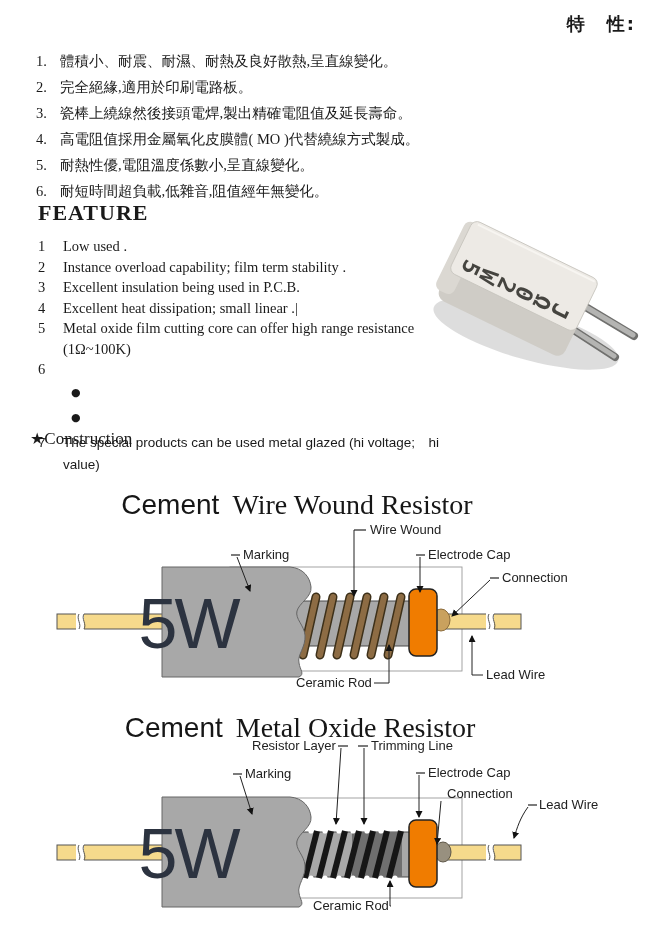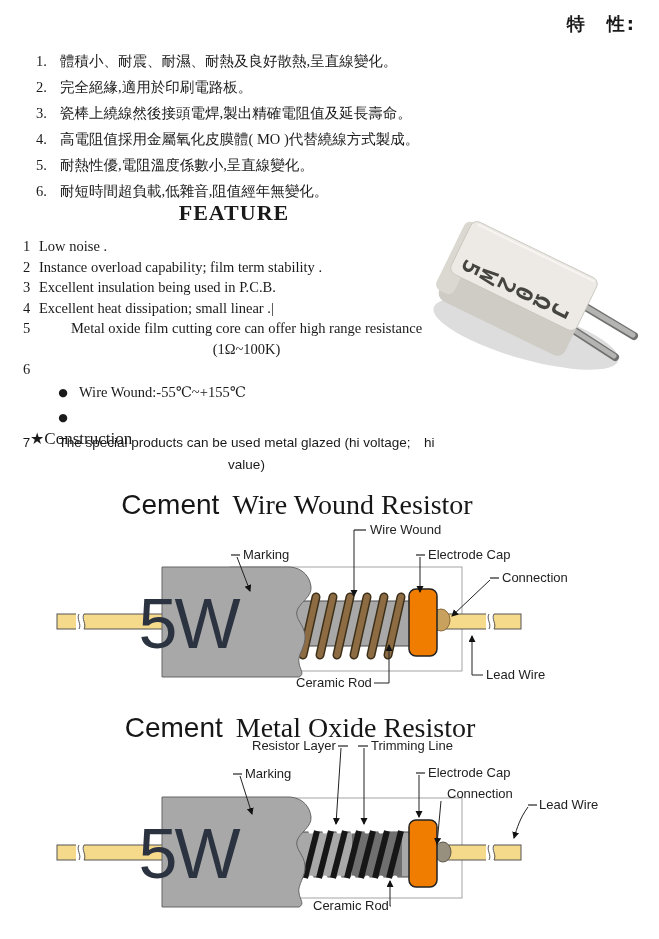--- a/index.html
+++ b/index.html
@@ -8,21 +8,21 @@
     font-family:"Liberation Serif","DejaVu Serif",serif;color:#1a1a1a;
     overflow:hidden;
   }
   
   .sec-traits{position:absolute;left:36px;top:12px;width:600px;}
   .traits-heading{font-weight:bold;font-size:18px;font-family:"DejaVu Sans",sans-serif;
     letter-spacing:2px;margin:0 0 12px 0;text-align:right;}
   .t-item{display:flex;line-height:26px;font-size:14.5px;}
   .t-num{width:24px;flex:none;}
   
-  .sec-feature{position:absolute;left:14px;top:200px;width:440px;text-align:center;}
+  .sec-feature{position:absolute;left:38px;top:200px;width:440px;}
   .feature-heading{font-weight:bold;font-size:22px;margin:0 0 10px 0;letter-spacing:1px;}
   .f-item{display:flex;line-height:20.5px;font-size:14.5px;}
   .f-num{width:25px;flex:none;}
   .f-sans{font-family:"Liberation Sans","DejaVu Sans",sans-serif;font-size:13.5px;line-height:22px;margin-top:2px;}
   .f-bullet-row{display:flex;align-items:center;height:25px;padding-left:33px;font-size:14.5px;}
   .bullet-glyph{font-size:11px;width:32px;flex:none;font-family:"DejaVu Sans",sans-serif;}
   
   .sec-construction{position:absolute;left:30px;top:429px;font-weight:normal;font-size:17px;}
   .star{font-family:"DejaVu Sans",sans-serif;font-size:16px;}
   
@@ -65,21 +65,21 @@
   <div class="t-item">
     <span class="t-num">6.</span>
     <span>耐短時間超負載,低雜音,阻值經年無變化。</span>
     </div>
 </div>
 
 <div class="sec-feature">
   <div class="feature-heading">FEATURE</div>
   <div class="f-item">
     <span class="f-num">1</span>
-    <span>Low noise .</span>
+    <span>Low used .</span>
     </div>
   <div class="f-item">
     <span class="f-num">2</span>
     <span>Instance overload capability; film term stability .</span>
     </div>
   <div class="f-item">
     <span class="f-num">3</span>
     <span>Excellent insulation being used in P.C.B.</span>
     </div>
   <div class="f-item">
@@ -88,21 +88,20 @@
     </div>
   <div class="f-item">
     <span class="f-num">5</span>
     <span>Metal oxide film cutting core can offer high range resistance (1Ω~100K)</span>
     </div>
   <div class="f-item">
     <span class="f-num">6</span>
     </div>
   <div class="f-bullet-row">
     <span class="bullet-glyph">●</span>
-    <span>Wire Wound:-55℃~+155℃</span>
     </div>
   <div class="f-bullet-row">
     <span class="bullet-glyph">●</span>
     </div>
   <div class="f-item f-sans">
     <span class="f-num">7</span>
     <span>The special products can be used metal glazed (hi voltage;　hi value)</span>
     </div>
 </div>
 

